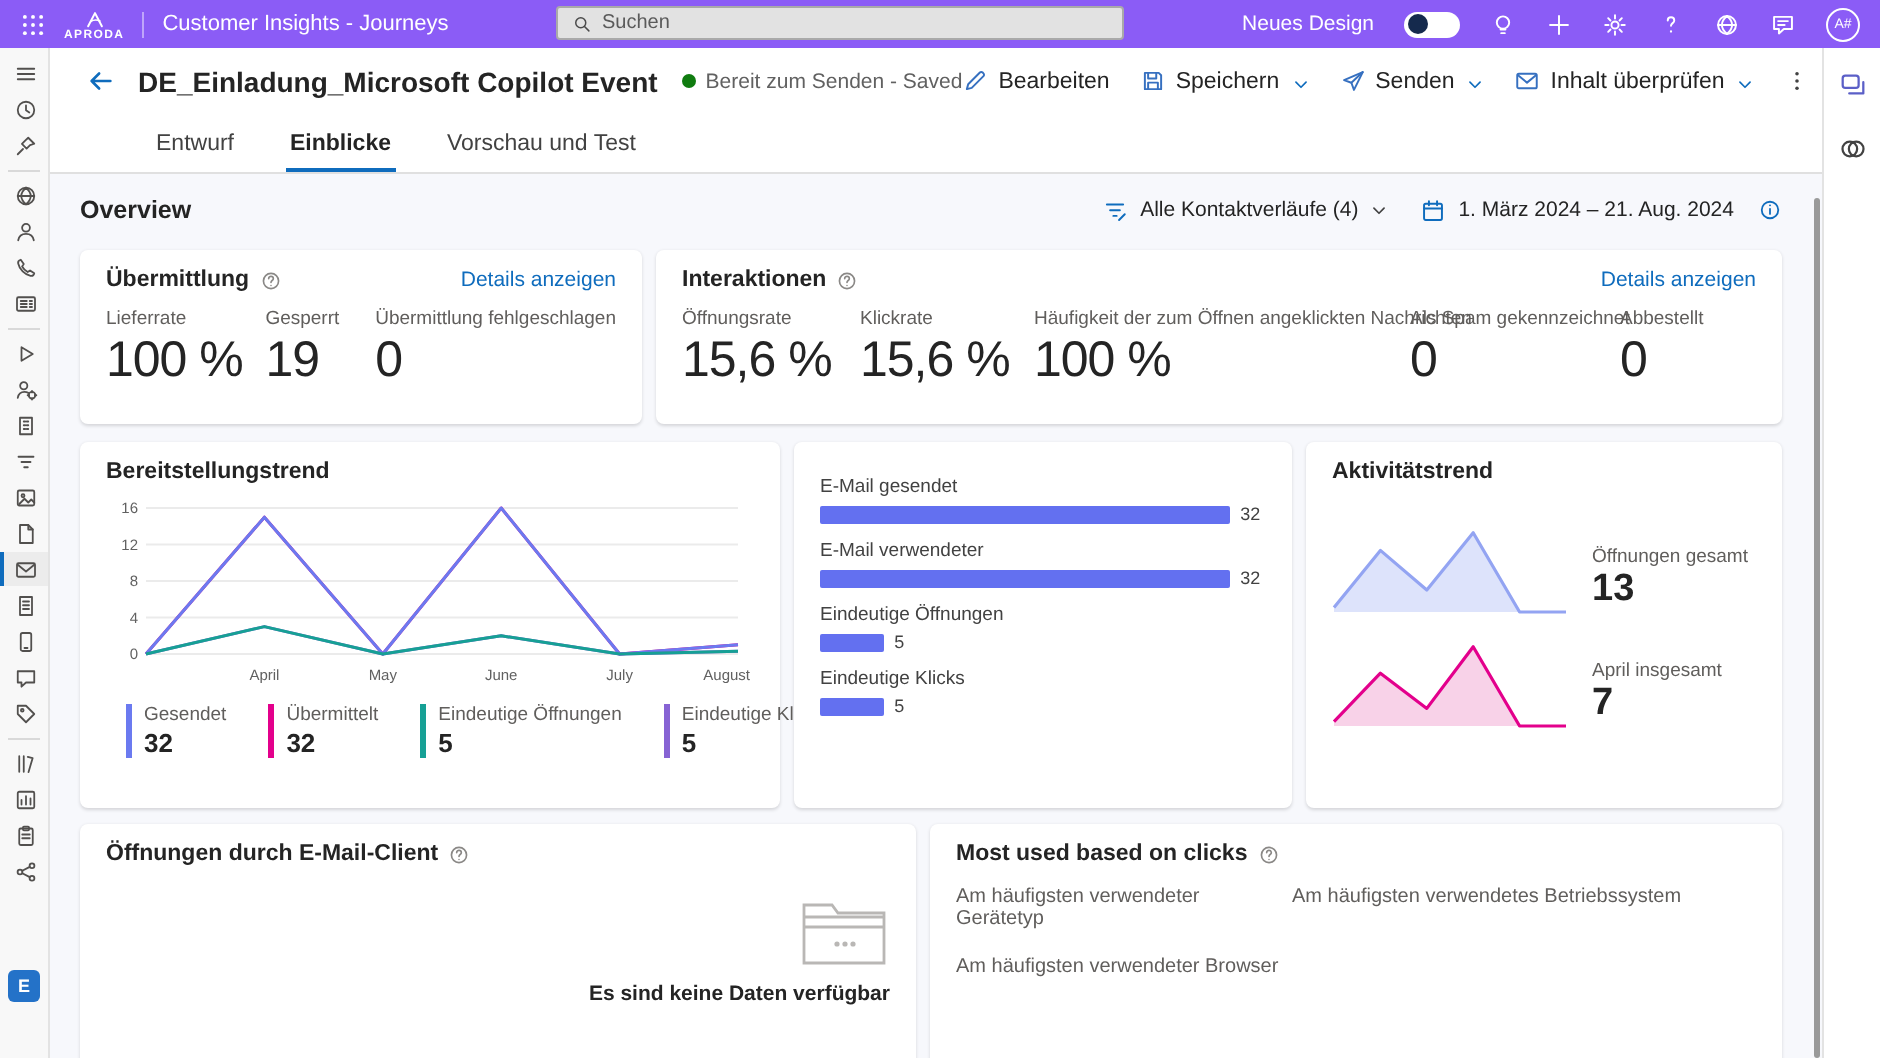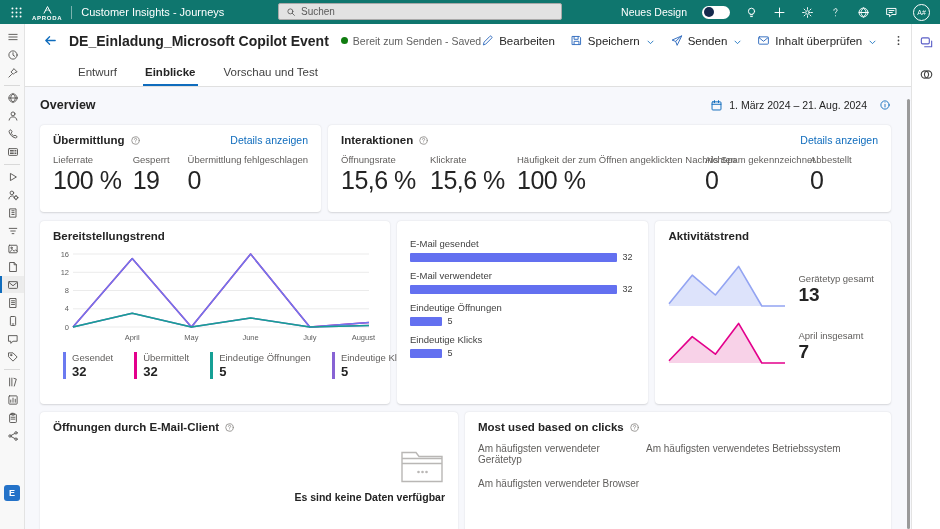--- a/index.html
+++ b/index.html
@@ -3,21 +3,21 @@
 <meta charset="utf-8">
 <style>
   *{margin:0;padding:0;box-sizing:border-box}
   html,body{width:940px;height:529px;overflow:hidden}
   body{font-family:"Liberation Sans",sans-serif;background:#fff;color:#242424}
   svg{display:block}
   [data-icon]{display:inline-block;flex:none}
   [data-icon] svg{width:100%;height:100%}
 
   
-  .topbar{height:24px;background:#0f766e;display:flex;align-items:center;color:#fff;padding:0 10px;position:relative;gap:9px}
+  .topbar{height:24px;background:#8b5cf6;display:flex;align-items:center;color:#fff;padding:0 10px;position:relative;gap:9px}
   .waffle{width:13px;height:13px;color:#fff;cursor:pointer}
   .brand{display:flex;flex-direction:column;align-items:center;line-height:1;cursor:pointer;margin-top:1px}
   .brand-mark{width:13px;height:10px;color:#fff}
   .brand-text{font-size:6px;font-weight:700;letter-spacing:.7px}
   .tb-divider{width:1px;height:13px;background:rgba(255,255,255,.45)}
   .tb-title{font-size:11px;white-space:nowrap}
   .searchbox{position:absolute;left:278px;top:3px;width:284px;height:17px;background:#e2e2e2;border:1px solid #a9a9a9;border-radius:2px;display:flex;align-items:center;padding:0 7px;gap:5px}
   .s-ic{width:10px;height:10px;color:#4a4a4a}
   .searchbox input{border:none;background:transparent;outline:none;width:100%;font-size:10px;color:#333;font-family:inherit}
   .searchbox input::placeholder{color:#5a5a5a}
@@ -470,20 +470,34 @@
         <span class="tab active">Einblicke</span>
         <span class="tab">Vorschau und Test</span>
       </div>
 
       <div class="content">
         <div class="vscroll"></div>
 
         <div class="ov-row">
           <span class="ov-title">Overview</span>
           <div class="ov-right">
+            <span class="ov-group">
+              <span class="ov-ic" data-icon="journey-icon">
+                  <svg viewBox="0 0 16 16" fill="none" stroke="currentColor" stroke-width="1.2" stroke-linecap="round" stroke-linejoin="round">
+                    <path d="M3 4h10M5 7.5h6M7 11h2"></path>
+                    <path d="M10.5 13.5l3.5-3.5"></path>
+                  </svg>
+                </span>
+              <span>Alle Kontaktverläufe (4)</span>
+              <span class="ov-chev" data-icon="chevron-down-icon">
+                  <svg viewBox="0 0 16 16" fill="none" stroke="currentColor" stroke-width="1.2" stroke-linecap="round" stroke-linejoin="round">
+                    <path d="M3.5 5.5L8 10l4.5-4.5" stroke-width="1.5"></path>
+                  </svg>
+                </span>
+            </span>
             <span class="ov-group">
               <span class="ov-ic" data-icon="calendar-icon">
                   <svg viewBox="0 0 16 16" fill="none" stroke="currentColor" stroke-width="1.2" stroke-linecap="round" stroke-linejoin="round">
                     <rect x="2.5" y="3.5" width="11" height="10" rx="1"></rect>
                     <path d="M2.5 6.5h11M5.5 2v2.5M10.5 2v2.5"></path>
                   </svg>
                 </span>
               <span>1. März 2024 – 21. Aug. 2024</span>
             </span>
             <span class="ov-info" data-icon="info-icon">
@@ -645,21 +659,21 @@
             <div class="card-head">
               <span class="card-title">Aktivitätstrend</span>
             </div>
             <div class="act-body">
               <div class="act-row first">
                 <svg class="spark" id="spark-0" viewBox="0 0 118 50">
                     <polygon points="1.0,45.8 24.2,17.2 47.4,37.0 70.6,8.4 93.8,48.0 117.0,48.0 117,48 1,48" fill="#dde3fb" stroke="none"></polygon>
                     <polyline points="1.0,45.8 24.2,17.2 47.4,37.0 70.6,8.4 93.8,48.0 117.0,48.0" fill="none" stroke="#93a4f2" stroke-width="1.6" stroke-linejoin="round"></polyline>
                   </svg>
                 <div class="act-txt">
-                  <div class="lbl">Gerätetyp gesamt</div>
+                  <div class="lbl">Öffnungen gesamt</div>
                   <div class="val">13</div>
                 </div>
               </div>
               <div class="act-row second">
                 <svg class="spark" id="spark-1" viewBox="0 0 118 50">
                     <polygon points="1.0,45.8 24.2,21.6 47.4,39.2 70.6,8.4 93.8,48.0 117.0,48.0 117,48 1,48" fill="#f8d2e8" stroke="none"></polygon>
                     <polyline points="1.0,45.8 24.2,21.6 47.4,39.2 70.6,8.4 93.8,48.0 117.0,48.0" fill="none" stroke="#e3008c" stroke-width="1.6" stroke-linejoin="round"></polyline>
                   </svg>
                 <div class="act-txt">
                   <div class="lbl">April insgesamt</div>

